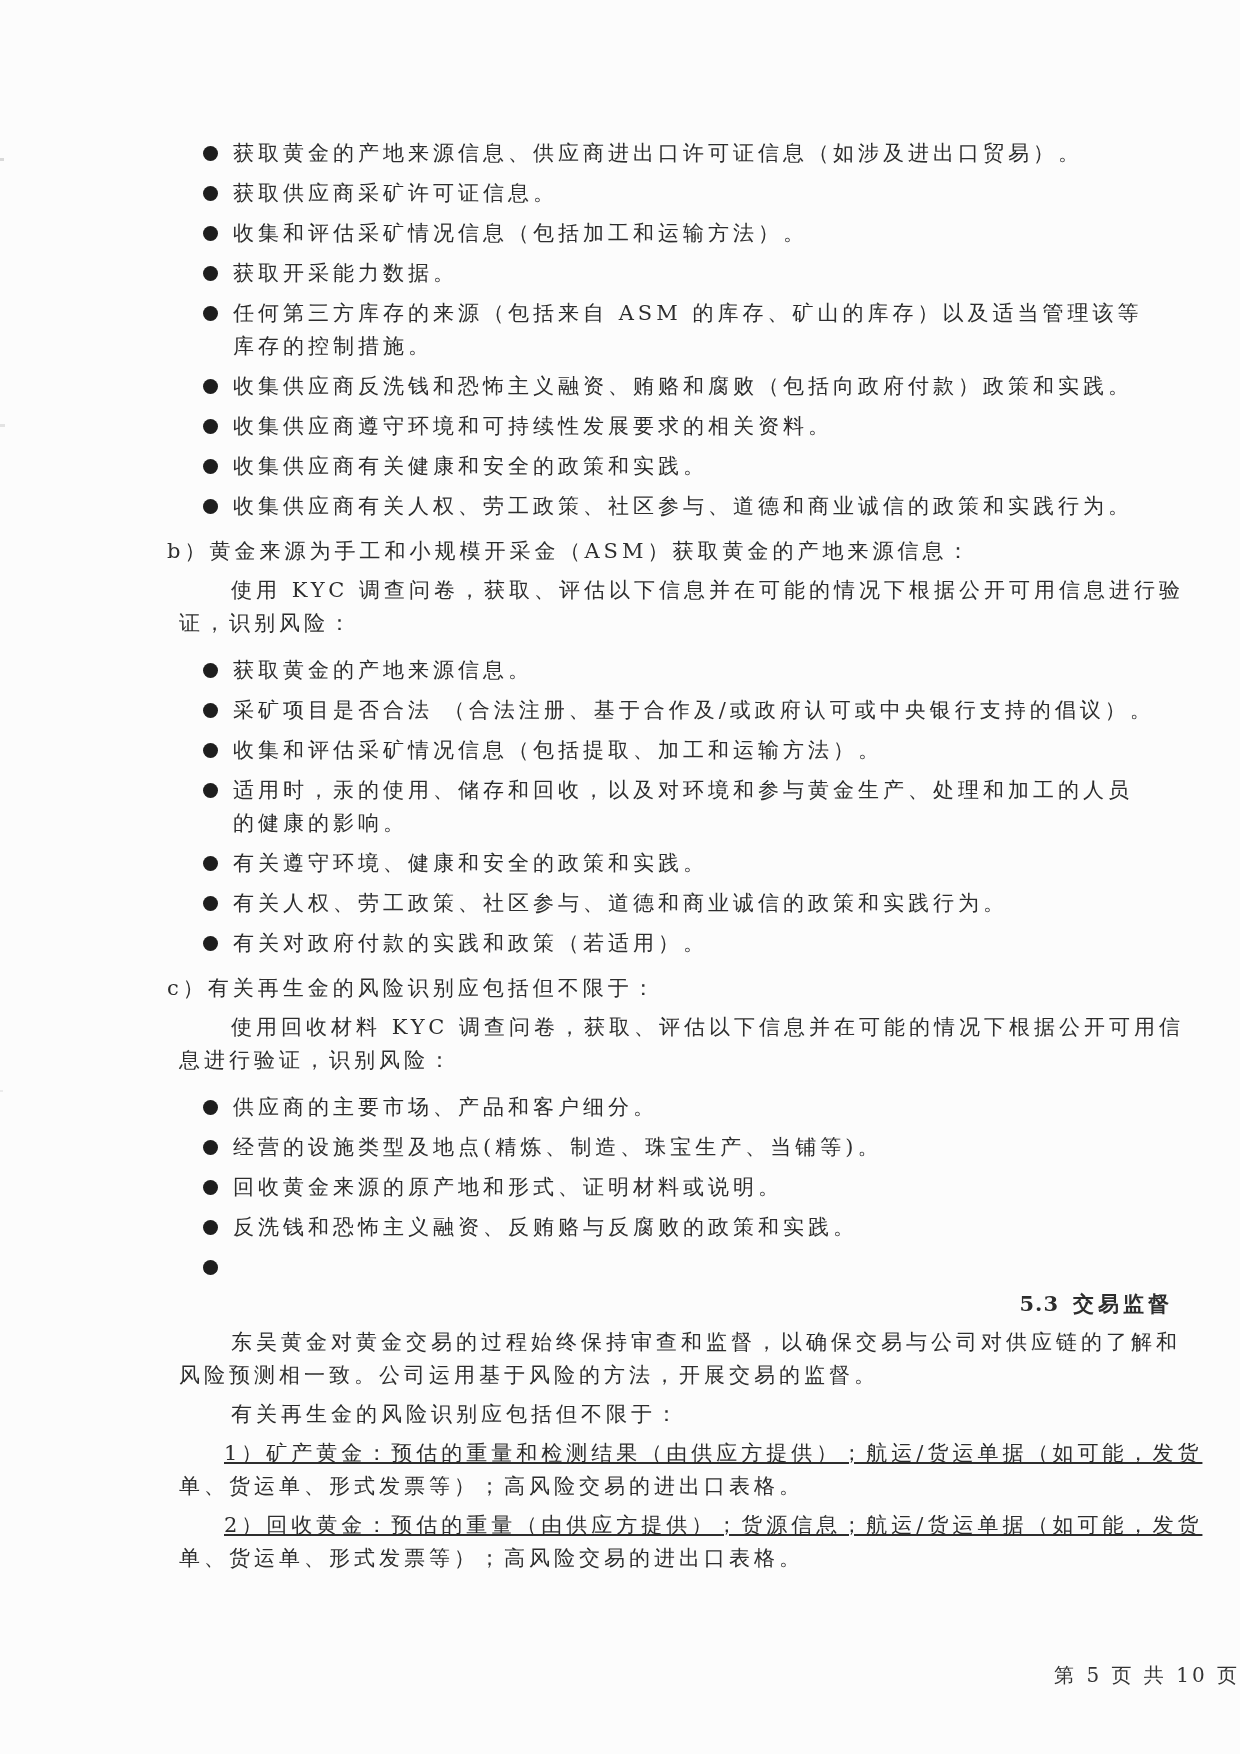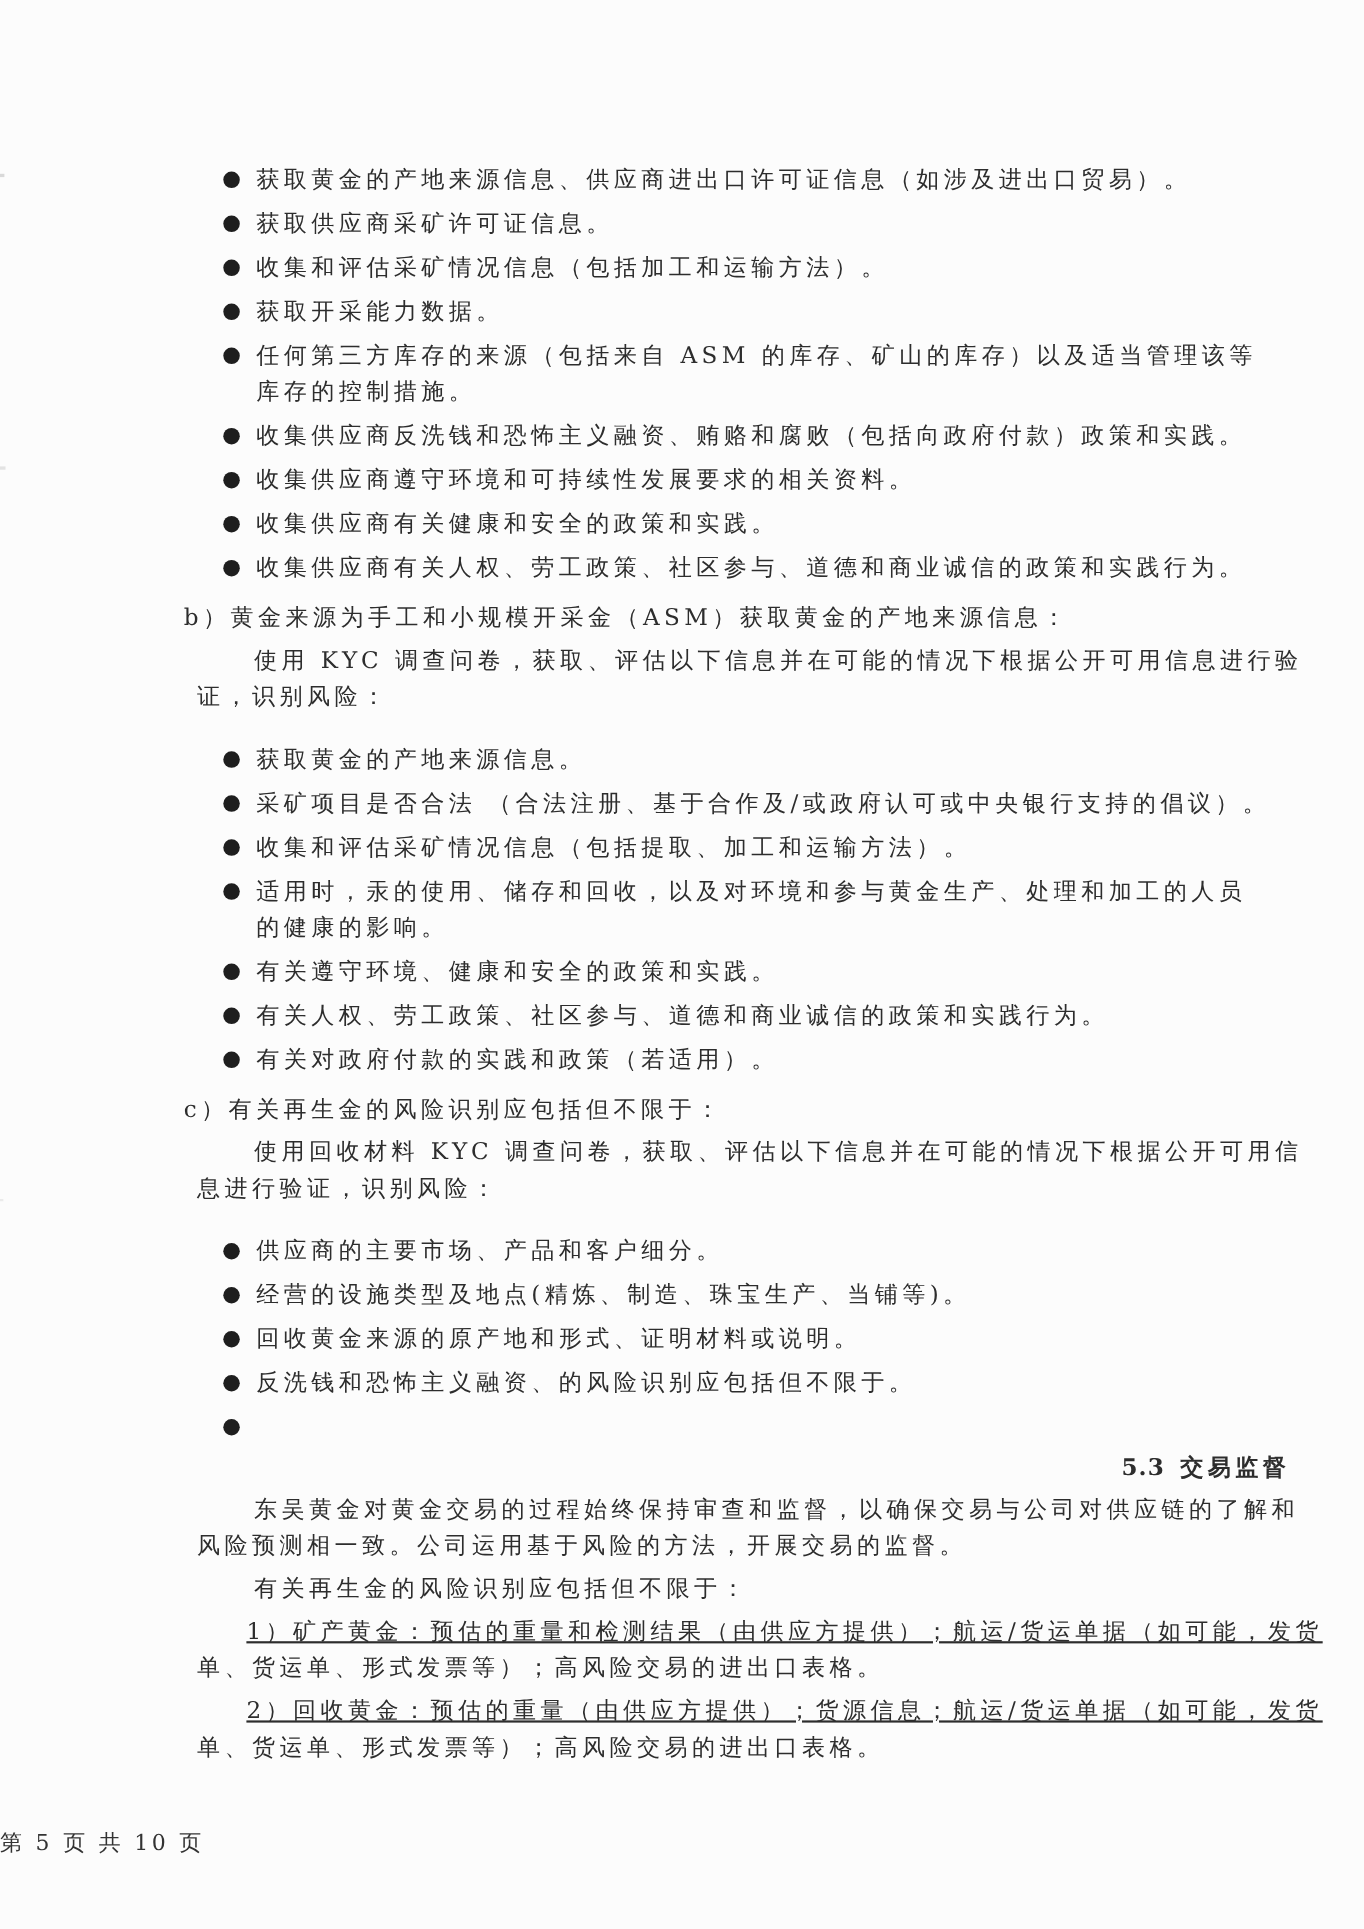--- a/index.html
+++ b/index.html
@@ -17,21 +17,21 @@
     left:143px; top:123px;
     width:1030px;
   }
   .line {
     font-size:21px;
     line-height:33px;
     letter-spacing:4px;
     white-space:nowrap;
   }
   
-  .list { margin-top:24px; }
+  .list { margin-top:14px; }
   .li { display:flex; align-items:flex-start; margin-bottom:7px; }
   .li:last-child { margin-bottom:0; }
   .bullet {
     flex:none;
     width:15px; height:15px;
     border-radius:50%;
     background:#1e1e1e;
     margin:9px 15px 0 60px;
   }
   
@@ -41,21 +41,21 @@
   .para .ind { padding-left:52px; }
   .para .ind-num { padding-left:45px;text-decoration:underline; }
   
   .sec-head { margin-top:12px; font-weight:bold; display:flex;justify-content:flex-end; }
   .sec-head .num { margin-right:14px; letter-spacing:1px; }
   
   .footer {
     position:absolute;
     left:0; top:1662px;
     width:100%;
-    text-align:left;
+    text-align:right;
     font-size:20px;
     letter-spacing:3px;
     color:#333;
   }
   
   .artifact { position:absolute; background:#d9d9d9; }
   .a1 { left:0; top:158px; width:4px; height:3px; }
   .a2 { left:0; top:424px; width:5px; height:3px; opacity:.7; }
   .a3 { left:0; top:1090px; width:3px; height:2px; opacity:.5; }
 </style>
@@ -202,21 +202,21 @@
       </div>
       <div class="li">
         <span class="bullet"></span>
         <div>
             <div class="line">回收黄金来源的原产地和形式、证明材料或说明。</div>
           </div>
       </div>
       <div class="li">
         <span class="bullet"></span>
         <div>
-            <div class="line">反洗钱和恐怖主义融资、的风险识别应包括但不限于。</div>
+            <div class="line">反洗钱和恐怖主义融资、反贿赂与反腐败的政策和实践。</div>
           </div>
       </div>
       <div class="li">
         <span class="bullet"></span>
       </div>
     </div>
 
     <div class="sec-head line">
       <span class="num">5.3</span>
       <span>交易监督</span>

